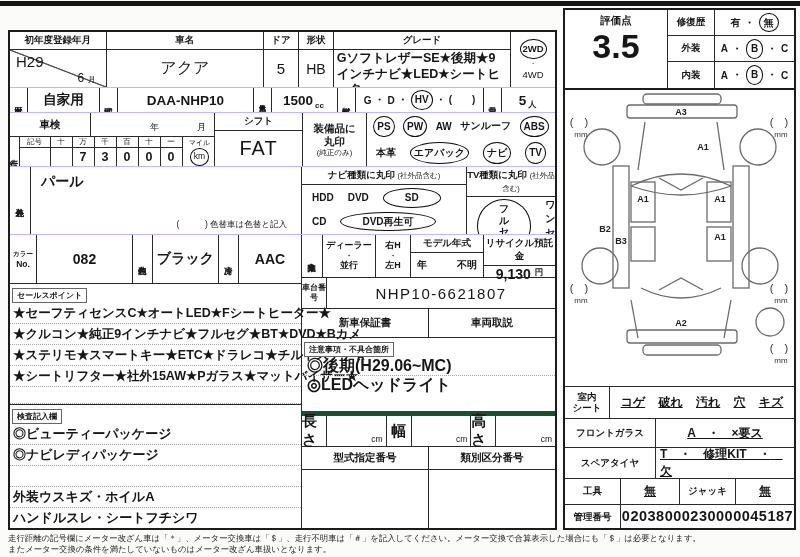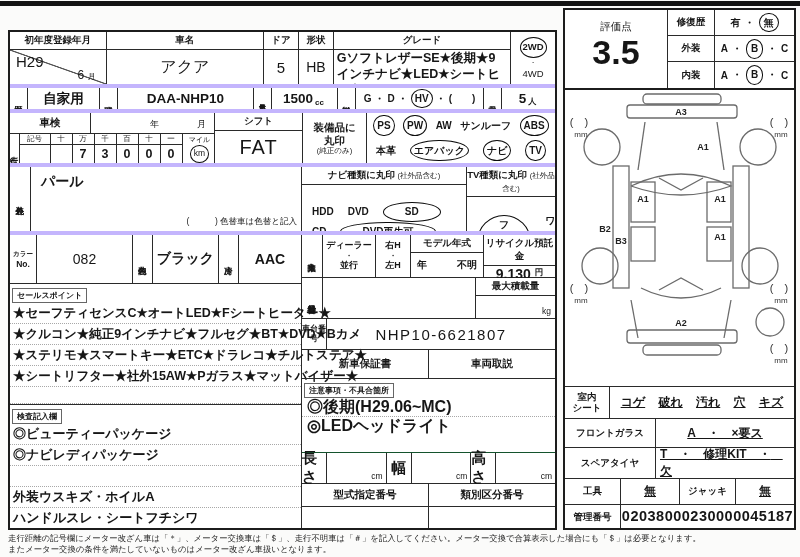--- a/index.html
+++ b/index.html
@@ -1,20 +1,20 @@
 <!DOCTYPE html>
 <html><head>
 <meta charset="utf-8">
 <style>
   html,body{margin:0;padding:0;background:#e8e8e8;}
   .sheet{position:relative;width:800px;height:557px;background:#fbfbfa;font-family:"Liberation Sans",sans-serif;color:#161616;overflow:hidden;}
   .topstrip{position:absolute;left:0;top:1px;width:800px;height:5px;background:#141414;}
   
   .ltable{position:absolute;left:8px;top:30px;width:549px;height:500px;border:2px solid #1c1c1c;background:#fff;display:flex;flex-direction:column;box-sizing:border-box;}
-  .row{display:flex;border-bottom:4px solid #c4b5fd;box-sizing:border-box;}
+  .row{display:flex;border-bottom:1px solid #c4b5fd;box-sizing:border-box;}
   .c{border-right:1px solid #2a2a2a;box-sizing:border-box;position:relative;overflow:hidden;}
   .c:last-child{border-right:none;}
   .hdr{font-size:9.5px;text-align:center;border-bottom:1px solid #2a2a2a;padding:2px 0;font-weight:bold;background:#fff;}
   .val{display:flex;align-items:center;justify-content:center;font-size:14px;}
   .vcell{display:flex;align-items:center;justify-content:center;}
   .vtxt{writing-mode:vertical-rl;text-orientation:upright;font-size:8.5px;letter-spacing:0px;line-height:1;font-weight:bold;}
   .circled{border:1.5px solid #0c0c0c;border-radius:50%;display:inline-block;line-height:1.15;}
   .opt{font-size:10px;font-weight:bold;}
   .opt.circled{padding:4px 3px;}
   .tag{display:inline-block;border:1px solid #666;font-size:8px;padding:1px 4px;margin:2px 0 0 2px;background:#fff;font-weight:bold;}
@@ -55,24 +55,24 @@
   .equiplab{width:64px;display:flex;flex-direction:column;align-items:center;justify-content:center;font-size:10.5px;font-weight:bold;line-height:1.2;}
   .equiplab .note{font-size:7.5px;font-weight:normal;}
   .equiparea{flex:1;display:flex;flex-direction:column;}
   .equiprow{flex:1;display:flex;align-items:center;justify-content:space-around;padding:0 2px;}
   
   .r4{height:68px;}
   .extcol{width:292px;display:flex;}
   .extcol .vcell{width:20px;border-right:1px solid #2a2a2a;}
   .extbody{flex:1;position:relative;}
   .extname{position:absolute;left:10px;top:6px;font-size:14px;font-weight:bold;}
-  .extnote{position:absolute;right:4px;bottom:3px;font-size:8.5px;}
+  .extnote{position:absolute;right:14px;bottom:3px;font-size:8.5px;}
   .medbox{display:flex;flex-direction:column;}
   .medbox .hdr .sm{font-size:7.5px;font-weight:normal;}
-  .medrows{flex:1;display:flex;flex-direction:column;justify-content:space-around;padding:1px 4px;margin-top:16px;}
+  .medrows{flex:1;display:flex;flex-direction:column;justify-content:space-around;padding:1px 4px;}
   .medrow{display:flex;align-items:center;gap:14px;padding-left:6px;}
   .medrow .opt.circled{padding:3px 21px;}
   
   .lower{flex:1;display:flex;}
   .lcol{width:292px;border-right:1px solid #2a2a2a;display:flex;flex-direction:column;box-sizing:border-box;}
   .mcol{flex:1;display:flex;flex-direction:column;}
   .colorrow{height:48px;display:flex;border-bottom:1px solid #2a2a2a;}
   .colorrow .c{display:flex;}
   .klab{width:26px;border-right:1px solid #2a2a2a;display:flex;flex-direction:column;align-items:center;justify-content:center;font-weight:bold;}
   .klab .t1{font-size:6.5px;}
@@ -93,36 +93,36 @@
   .regrow{height:40px;display:flex;border-bottom:1px solid #2a2a2a;}
   .regrow .vcell{width:20px;border-right:1px solid #2a2a2a;}
   .regempty{flex:1;border-right:1px solid #2a2a2a;}
   .maxload{width:79px;display:flex;flex-direction:column;}
   .maxload .body{flex:1;display:flex;align-items:flex-end;justify-content:flex-end;font-size:8.5px;padding:0 4px 2px 0;}
   .chassisrow{height:30px;display:flex;border-bottom:1px solid #2a2a2a;}
   .chassisrow .lab{width:24px;border-right:1px solid #2a2a2a;display:flex;align-items:center;justify-content:center;text-align:center;font-size:8px;font-weight:bold;line-height:1.2;}
   .chassisrow .valv{flex:1;display:flex;align-items:center;justify-content:center;font-size:15px;letter-spacing:1.5px;}
   .docsrow{height:28px;display:flex;border-bottom:1px solid #2a2a2a;}
   .docsrow .c{flex:1;display:flex;align-items:center;justify-content:center;font-size:10.5px;font-weight:bold;}
-  .notesbox{height:73px;border-bottom:1px solid #14532d;display:flex;flex-direction:column;}
+  .notesbox{height:73px;border-bottom:5px solid #14532d;display:flex;flex-direction:column;}
   .nline{height:18px;line-height:18px;border-bottom:1px dotted #a8a8a8;font-size:16px;font-weight:bold;padding:0 5px;white-space:nowrap;}
   .dimsrow{height:30px;display:flex;border-bottom:1px solid #2a2a2a;}
   .dimcell{flex:1;border-right:1px solid #2a2a2a;display:flex;box-sizing:border-box;}
   .dimcell:last-child{border-right:none;}
   .dimlab{width:24px;border-right:1px solid #2a2a2a;display:flex;align-items:center;justify-content:center;font-size:15px;font-weight:bold;}
   .dimval{flex:1;display:flex;align-items:flex-end;justify-content:flex-end;font-size:8.5px;padding:0 3px 2px 0;}
   .typerow{flex:1;display:flex;}
   .typecell{flex:1;border-right:1px solid #2a2a2a;display:flex;flex-direction:column;box-sizing:border-box;}
   .typecell:last-child{border-right:none;}
   .typecell .hdr{border-bottom:1px solid #2a2a2a;font-size:10.5px;padding:4px 0;}
   
   .rpanel{position:absolute;left:563px;top:8px;width:233px;height:522px;border:2px solid #1c1c1c;background:#fff;display:flex;flex-direction:column;box-sizing:border-box;}
   .evalbox{height:84px;border-bottom:2px solid #1c1c1c;display:flex;}
   .evalleft{width:102px;border-right:1px solid #2a2a2a;display:flex;flex-direction:column;align-items:center;}
-  .evallab{font-size:10.5px;font-weight:normal;margin-top:10px;}
+  .evallab{font-size:10.5px;font-weight:bold;margin-top:4px;}
   .evalscore{font-size:34px;font-weight:bold;line-height:1.1;}
   .evalright{flex:1;display:flex;flex-direction:column;}
   .evrow{flex:1;display:flex;border-bottom:1px solid #2a2a2a;}
   .evrow:last-child{border-bottom:none;}
   .evlab{width:46px;border-right:1px solid #2a2a2a;display:flex;align-items:center;justify-content:center;font-size:9.5px;font-weight:bold;}
   .evval{flex:1;display:flex;align-items:center;justify-content:center;gap:4px;font-size:10px;font-weight:bold;}
   .evval .circled{padding:3px 4px;}
   .diag{flex:1;position:relative;}
   .crow{border-top:1px solid #2a2a2a;display:flex;align-items:stretch;}
   .seatrow{height:34px;}
@@ -326,21 +326,21 @@
     </div>
 
     <div class="lower">
 
       <div class="lcol">
         <div class="colorrow">
           <div class="klab">
             <span class="t1">カラー</span>
             <span class="t2">No.</span>
           </div>
-          <div class="c val" style="width:96px;font-weight:normal">082</div>
+          <div class="c val" style="width:96px;font-weight:bold">082</div>
           <div class="c vcell" style="width:20px">
               <span class="vtxt">内装色</span>
             </div>
           <div class="c val" style="width:66px;font-weight:bold">ブラック</div>
           <div class="c vcell" style="width:20px">
               <span class="vtxt">冷房</span>
             </div>
           <div class="c val" style="flex:1;font-weight:bold">AAC</div>
         </div>
         <div class="salesbox">
@@ -382,30 +382,20 @@
               <span>年</span>
               <span>不明</span>
             </div>
           </div>
           <div class="recycle">
             <div class="hdr">リサイクル預託金</div>
             <div class="body">
               <span>9,130</span>
               <span class="yen">円</span>
             </div>
-          </div>
-        </div>
-        <div class="regrow">
-          <div class="vcell">
-              <span class="vtxt">登録番号</span>
-            </div>
-          <div class="regempty"></div>
-          <div class="maxload">
-            <div class="hdr">最大積載量</div>
-            <div class="body">kg</div>
           </div>
         </div>
         <div class="chassisrow">
           <div class="lab">車台番号</div>
           <div class="valv">NHP10-6621807</div>
         </div>
         <div class="docsrow">
           <div class="c">新車保証書</div>
           <div class="c">車両取説</div>
         </div>

